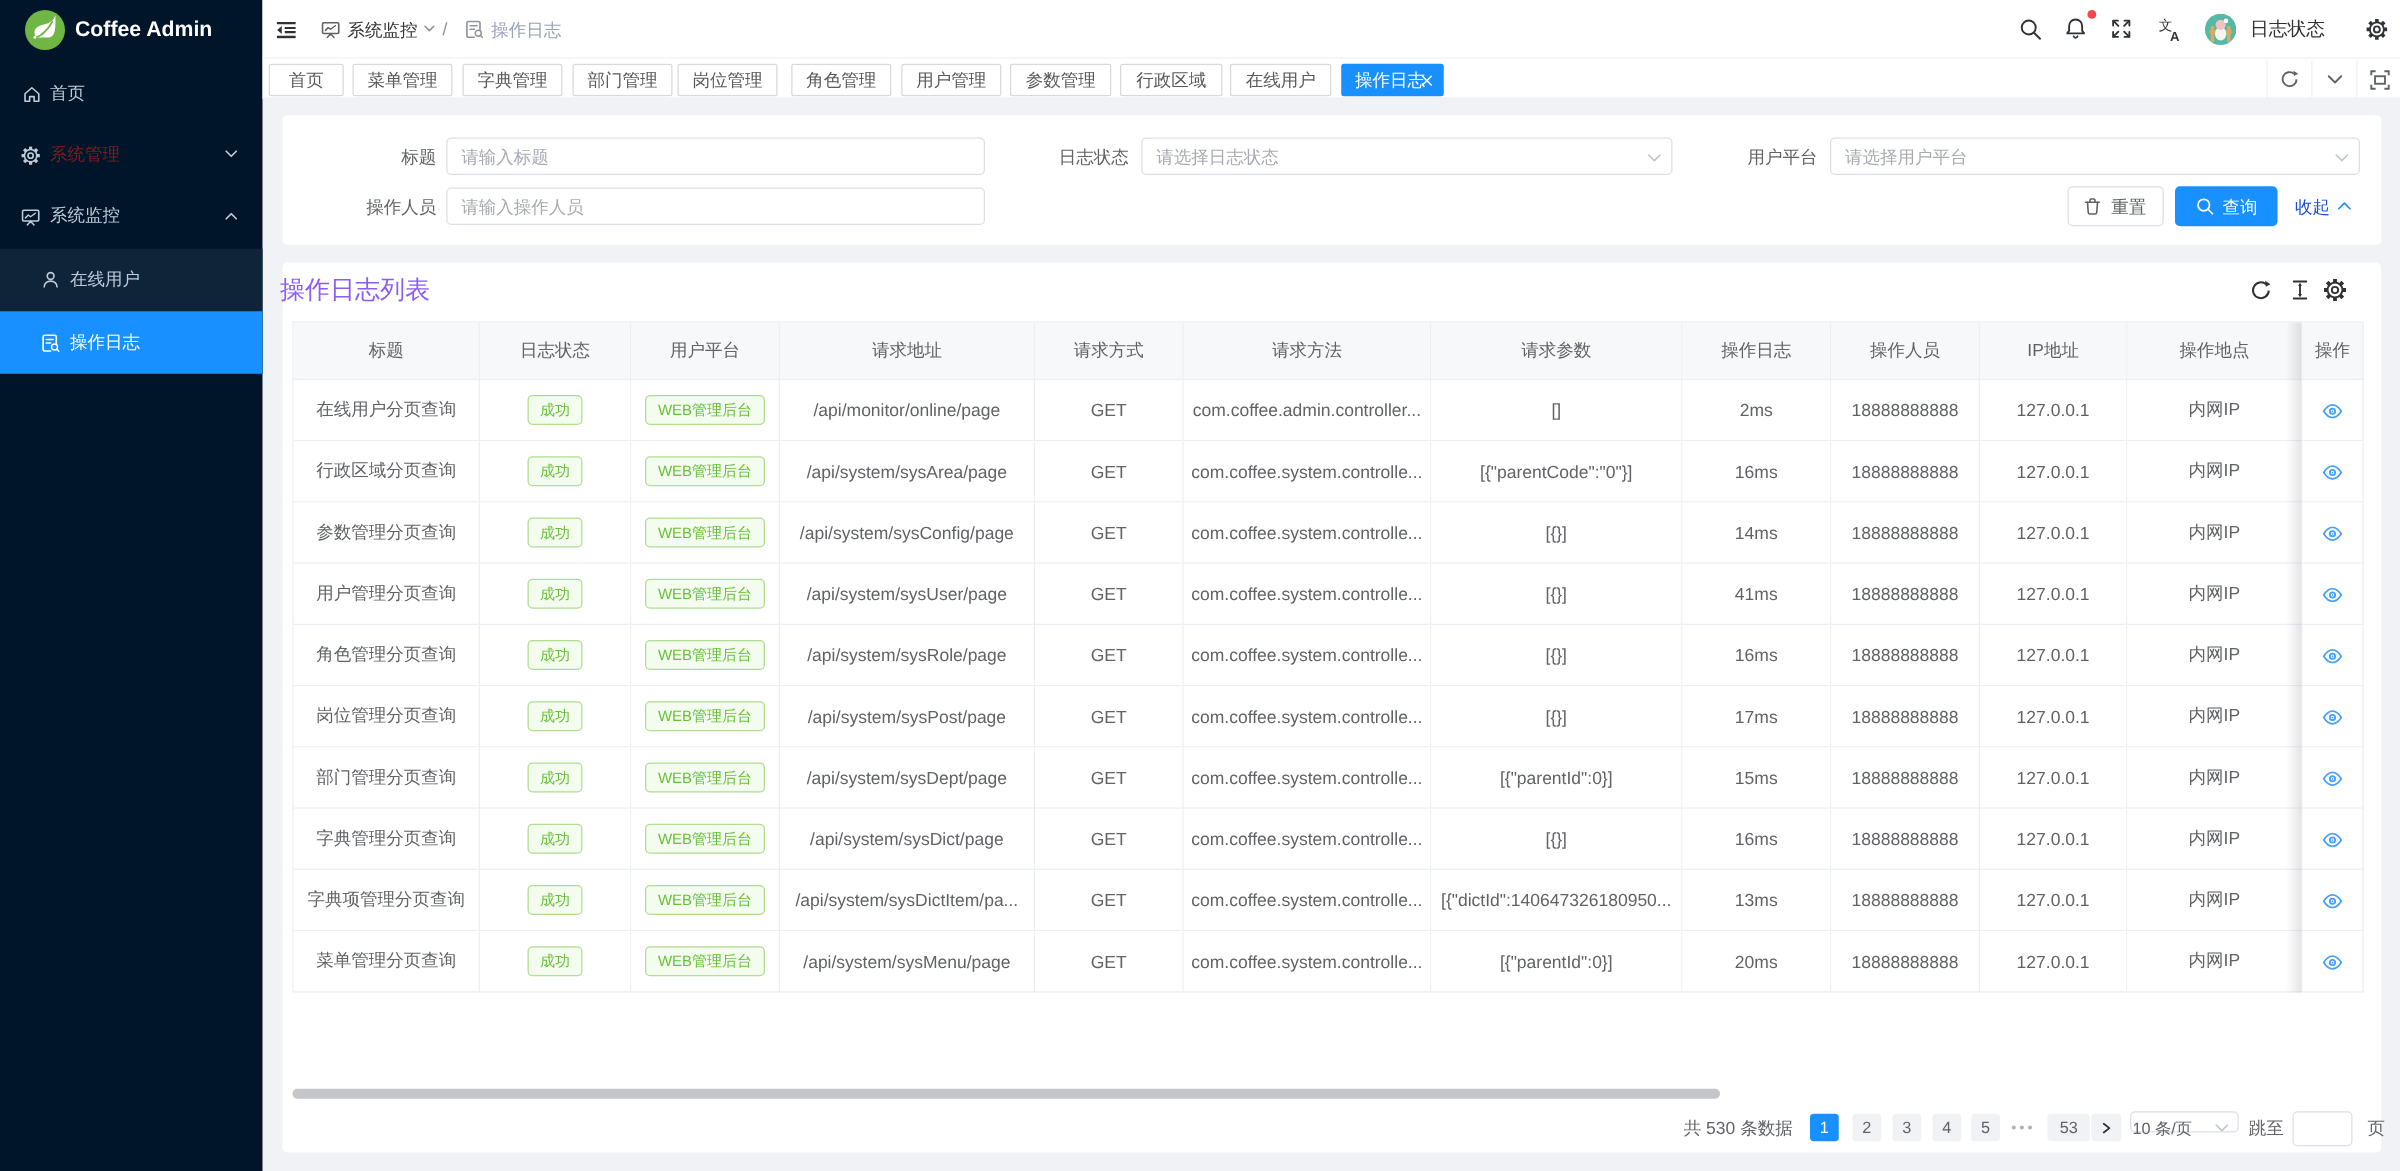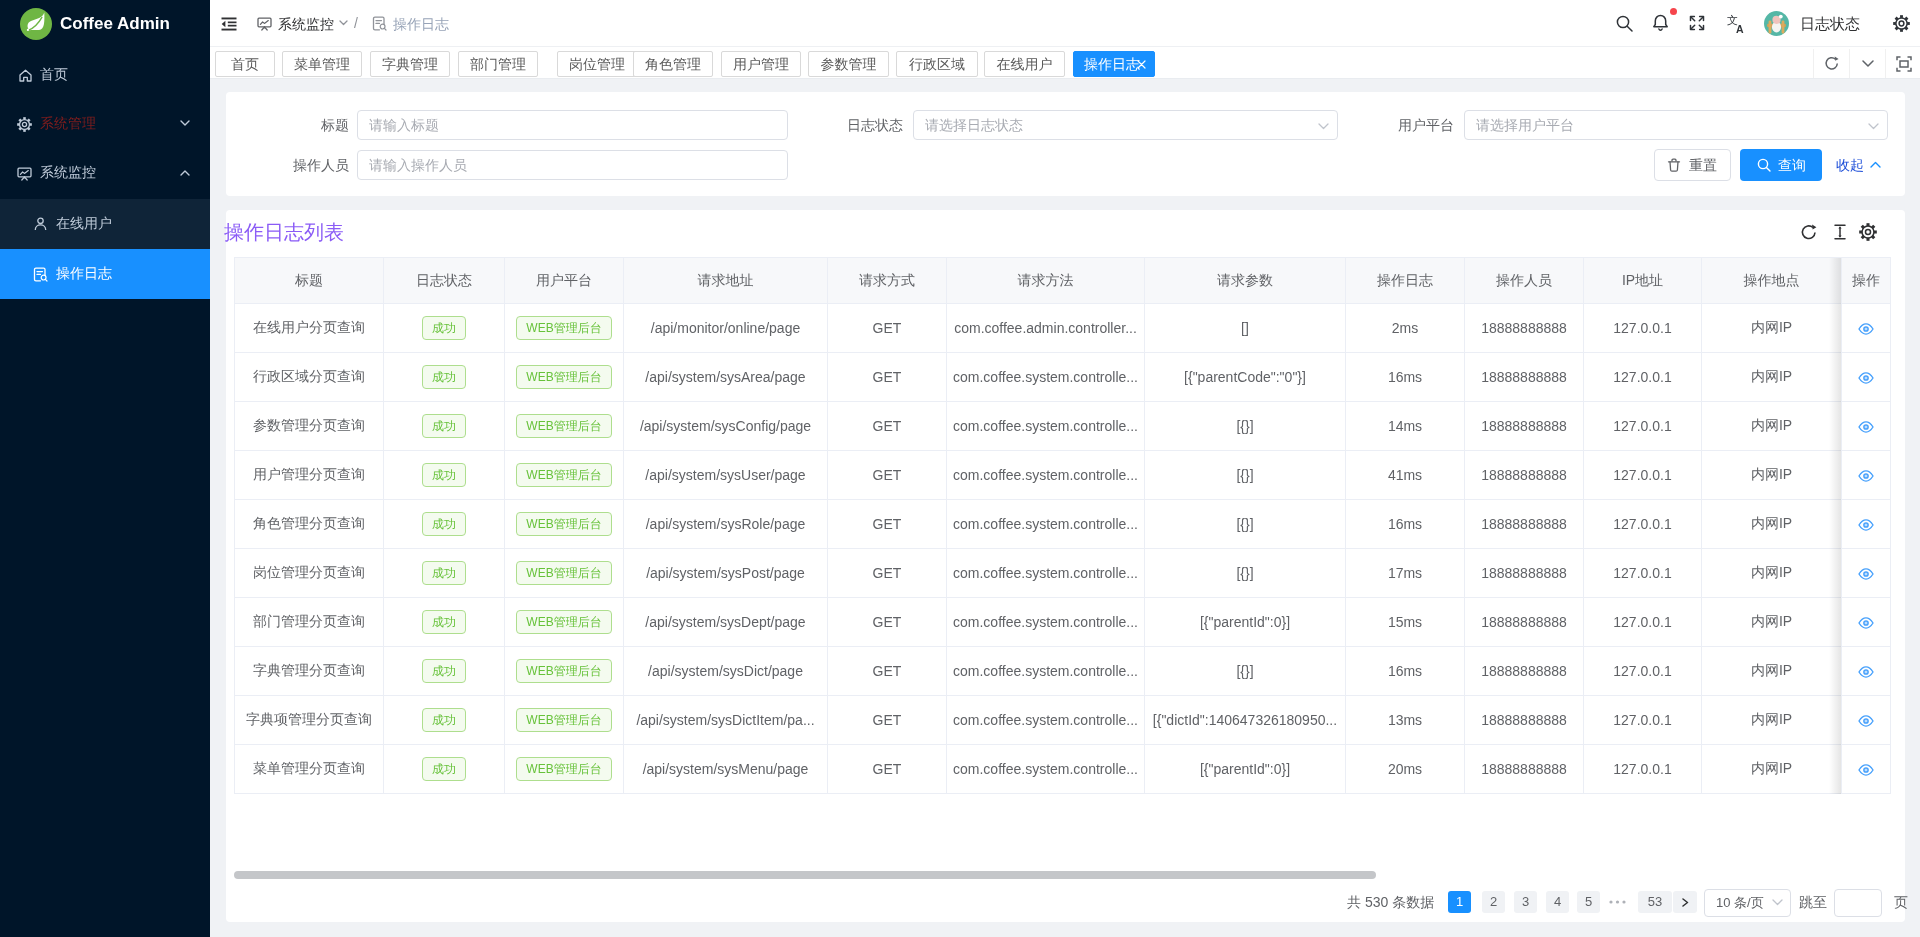--- a/index.html
+++ b/index.html
@@ -148,21 +148,21 @@
     <line x1="8.50" y1="2.89" x2="8.50" y2="0.17" stroke="#2f3338" stroke-width="2.89"></line>
     <line x1="12.47" y1="4.53" x2="14.39" y2="2.61" stroke="#2f3338" stroke-width="2.89"></line>
     <circle cx="8.5" cy="8.5" r="5.61" stroke="#2f3338" stroke-width="1.5"></circle>
     <circle cx="8.5" cy="8.5" r="2.38" stroke="#2f3338" stroke-width="1.5"></circle>
   </svg>
 <div class="abs" style="left:210px;top:47px;width:1710px;height:32px;background:#fff;border-bottom:1px solid #e9ecf0"></div>
 <div class="tab" style="left:215px;width:60px">首页</div>
 <div class="tab" style="left:282px;width:80px">菜单管理</div>
 <div class="tab" style="left:370px;width:80px">字典管理</div>
 <div class="tab" style="left:458px;width:80px">部门管理</div>
-<div class="tab" style="left:557px;width:80px">岗位管理</div>
+<div class="tab" style="left:542px;width:80px">岗位管理</div>
 <div class="tab" style="left:633px;width:80px">角色管理</div>
 <div class="tab" style="left:721px;width:80px">用户管理</div>
 <div class="tab" style="left:808px;width:81px">参数管理</div>
 <div class="tab" style="left:896px;width:82px">行政区域</div>
 <div class="tab" style="left:984px;width:81px">在线用户</div>
 <div class="tab" style="left:1073px;width:82px;background:#1890ff;border-color:#1890ff;color:#fff;text-align:left;padding-left:10px">操作日志<svg style="position:absolute;right:8px;top:8px" width="9" height="9" viewBox="0 0 9 9">
       <path d="M1 1 L8 8 M8 1 L1 8" stroke="#fff" stroke-width="1.2" stroke-linecap="round"></path>
     </svg></div>
 <div class="abs" style="left:1813px;top:49px;width:1px;height:29px;background:#f0f0f0"></div>
 <div class="abs" style="left:1849px;top:49px;width:1px;height:29px;background:#f0f0f0"></div>
@@ -457,18 +457,18 @@
 <div class="pg" style="left:1577px;width:23px">5</div>
 <svg style="position:absolute;left:1609px;top:900px" width="17" height="4" viewBox="0 0 17 4" fill="none">
     <circle cx="2" cy="2" r="1.6" fill="#aeb1b7"></circle>
     <circle cx="8.5" cy="2" r="1.6" fill="#aeb1b7"></circle>
     <circle cx="15" cy="2" r="1.6" fill="#aeb1b7"></circle>
   </svg>
 <div class="pg" style="left:1638px;width:34px">53</div>
 <div class="pg" style="left:1673px;width:24px"><svg width="9" height="9" viewBox="0 0 9 9" style="margin-top:6.5px">
       <path d="M2 1 L6.5 4.5 L2 8" stroke="#303133" stroke-width="1.5" fill="none" stroke-linecap="round" stroke-linejoin="round"></path>
     </svg></div>
-<div class="abs" style="left:1704px;top:889px;width:87px;height:28px;background:#fff;border:1px solid #dcdfe6;border-radius:4px;font-size:13px;color:#606266;line-height:26px;padding-left:11px">10 条/页</div>
+<div class="abs" style="left:1704px;top:889px;width:87px;height:17px;background:#fff;border:1px solid #dcdfe6;border-radius:4px;font-size:13px;color:#606266;line-height:26px;padding-left:1px">10 条/页</div>
 <svg style="position:absolute;left:1772px;top:899px" width="11" height="7" viewBox="0 0 11 7" fill="none">
     <path d="M1 1 L5.5 5.5 L10 1" stroke="#c0c4cc" stroke-width="1.3" stroke-linecap="round" stroke-linejoin="round"></path>
   </svg>
 <div class="abs" style="left:1799px;top:895px;font-size:14px;color:#606266;line-height:15px">跳至</div>
 <div class="abs" style="left:1834px;top:889px;width:48px;height:28px;background:#fff;border:1px solid #dcdfe6;border-radius:4px"></div>
 <div class="abs" style="left:1894px;top:895px;font-size:14px;color:#606266;line-height:15px">页</div>
 </body></html>

